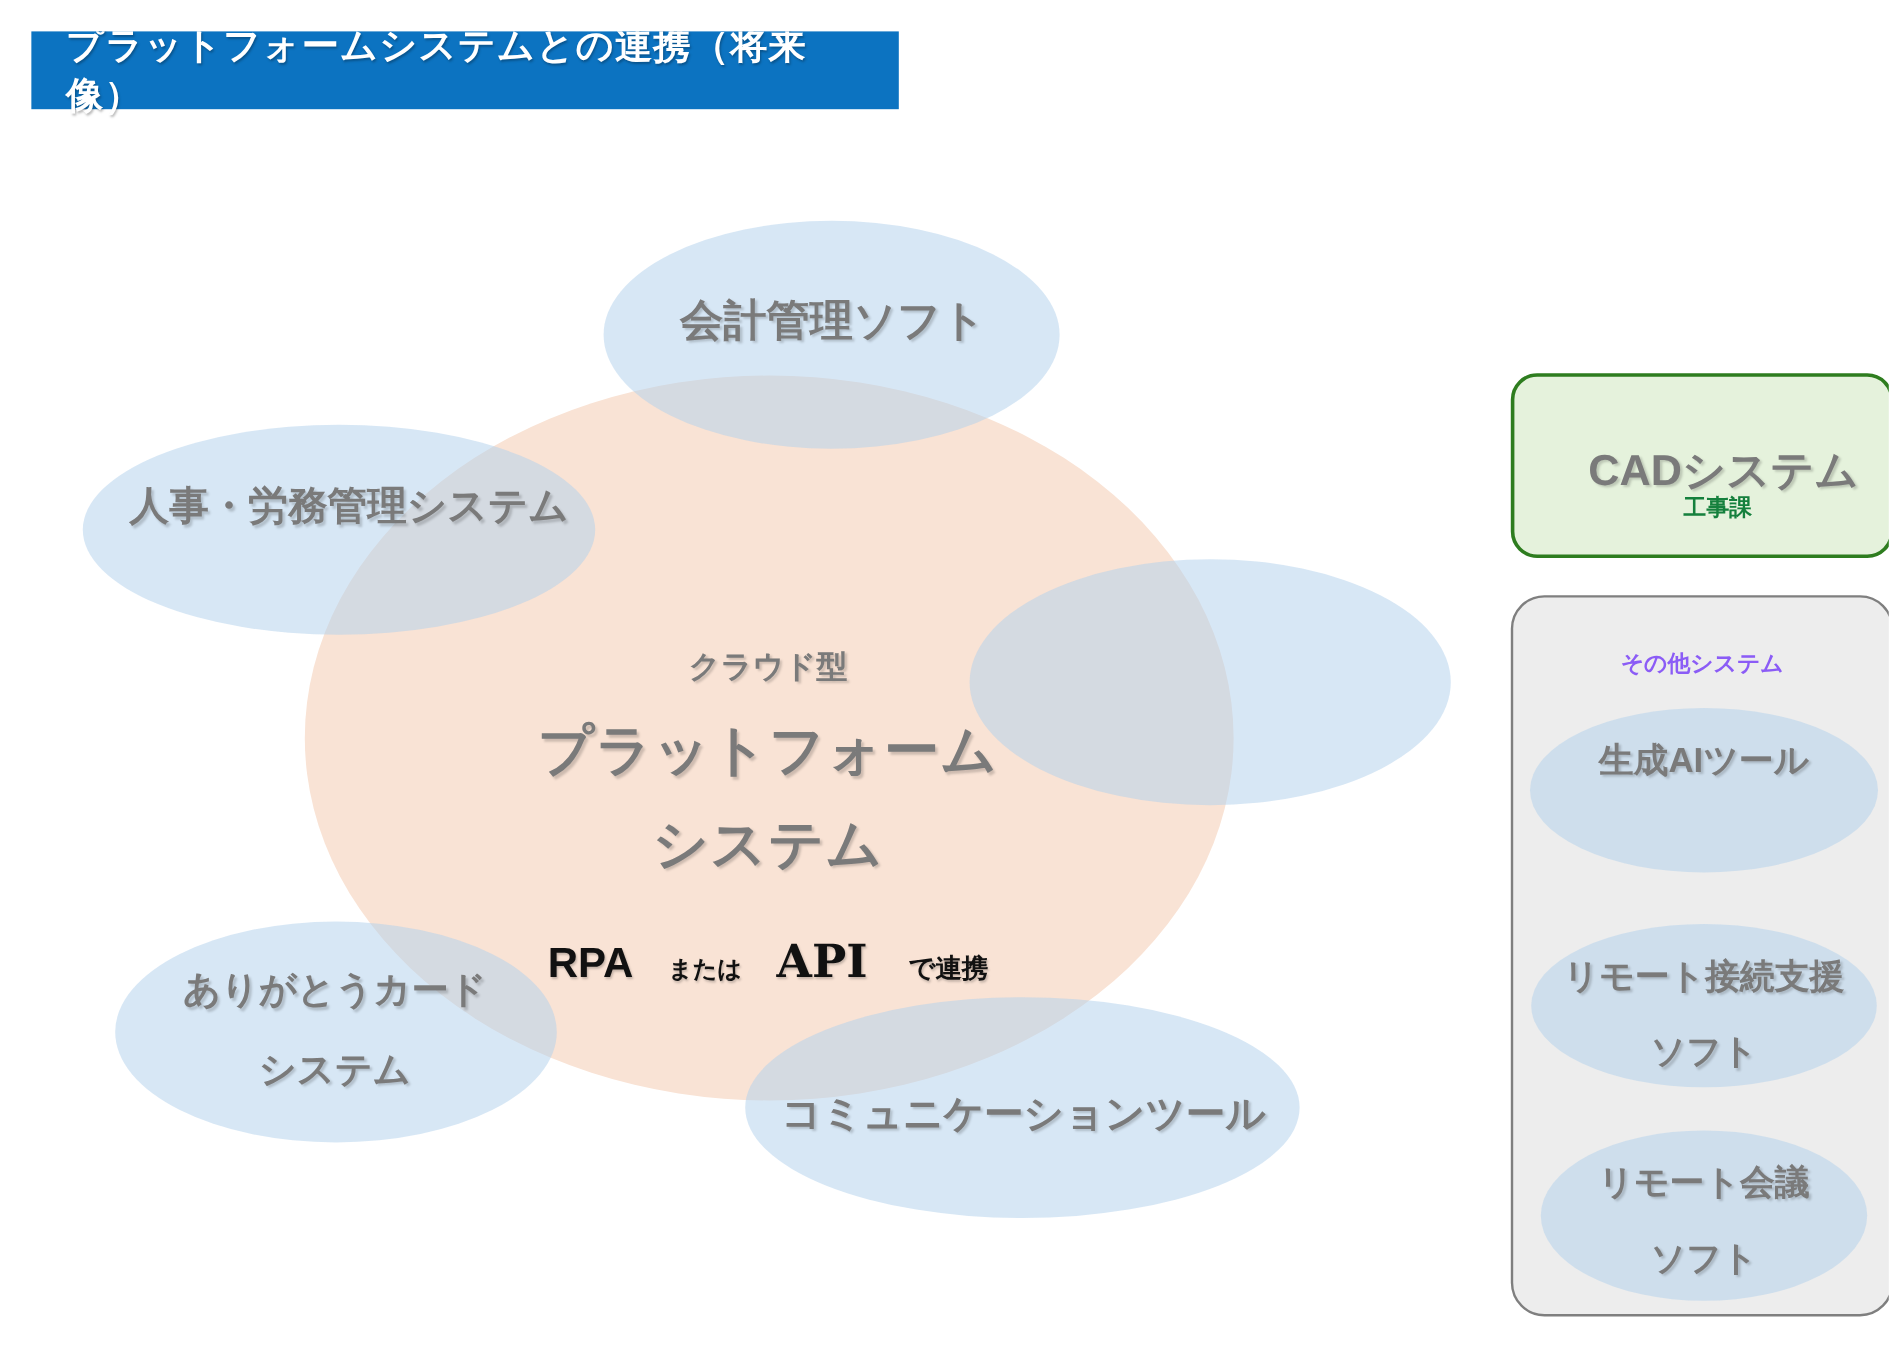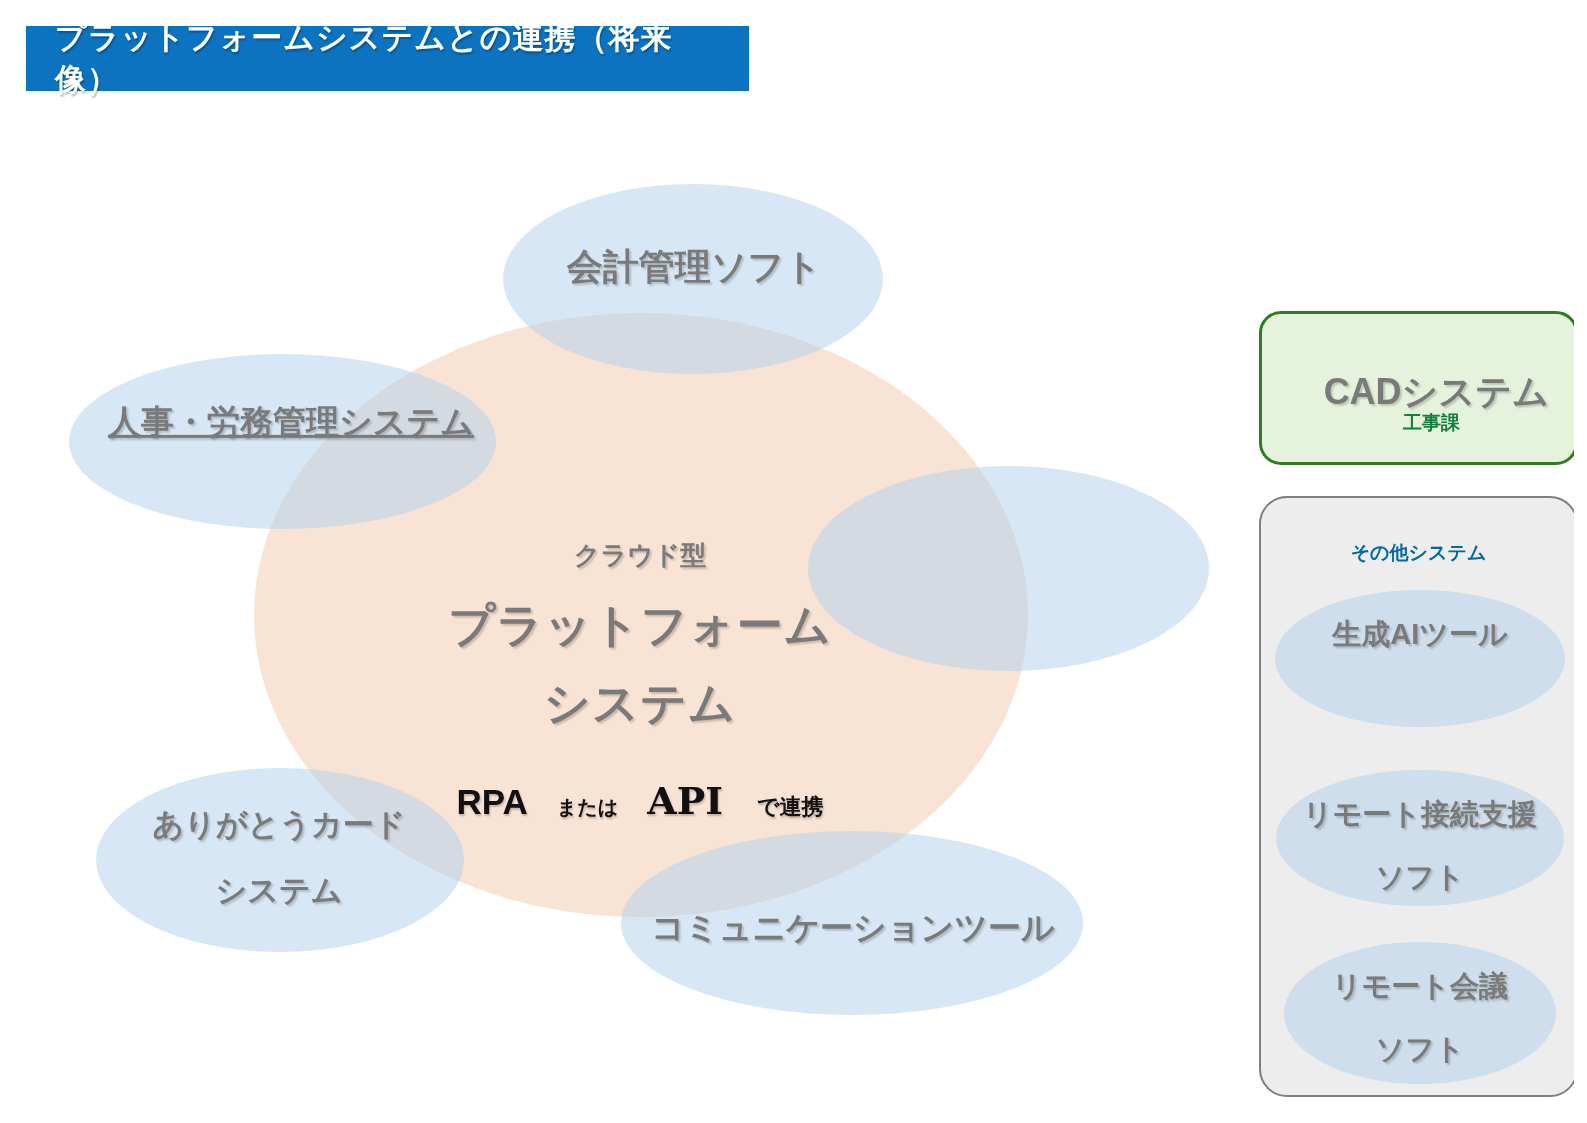--- a/index.html
+++ b/index.html
@@ -61,21 +61,21 @@
     position:absolute;
     color:var(--label-gray);
     text-align:center;
     white-space:nowrap;
     transform:translate(-50%,-50%);
     text-shadow:2px 2px 2px rgba(0,0,0,0.18);
     line-height:1.28;
   }
   .sat-label .l1,.sat-label .l2{display:block;}
   .lbl-0{left:668px;top:254px;font-size:36px;}
-  .lbl-1{left:265px;top:409px;font-size:33px;text-decoration:underline;}
+  .lbl-1{left:265px;top:409px;font-size:33px;}
   .lbl-2{left:823px;top:540px;font-size:33px;text-align:left;transform:translateY(-50%);}
   .lbl-3{left:253px;top:832px;font-size:31px;}
   .lbl-4{left:827px;top:915px;font-size:33px;}
   
   .hub-label{
     position:absolute;left:614px;top:486px;
     transform:translateX(-50%);
     text-align:center;
     white-space:nowrap;
     color:var(--label-gray);
@@ -118,21 +118,21 @@
     position:absolute;left:1233px;top:470px;
     width:319px;height:601px;
     background:var(--other-fill);
     border:2px solid var(--other-border);
     border-radius:28px;
   }
   .other-title{
     margin-top:16px;
     text-align:center;
     font-size:19px;
-    color:#0369a1;
+    color:#8b5cf6;
   }
   .o-ell{
     position:absolute;
     background:var(--satellite-fill);
     border-radius:50%;
     display:flex;flex-direction:column;
     justify-content:flex-start;align-items:center;
     text-align:center;
     color:var(--label-gray);
     font-size:29px;

